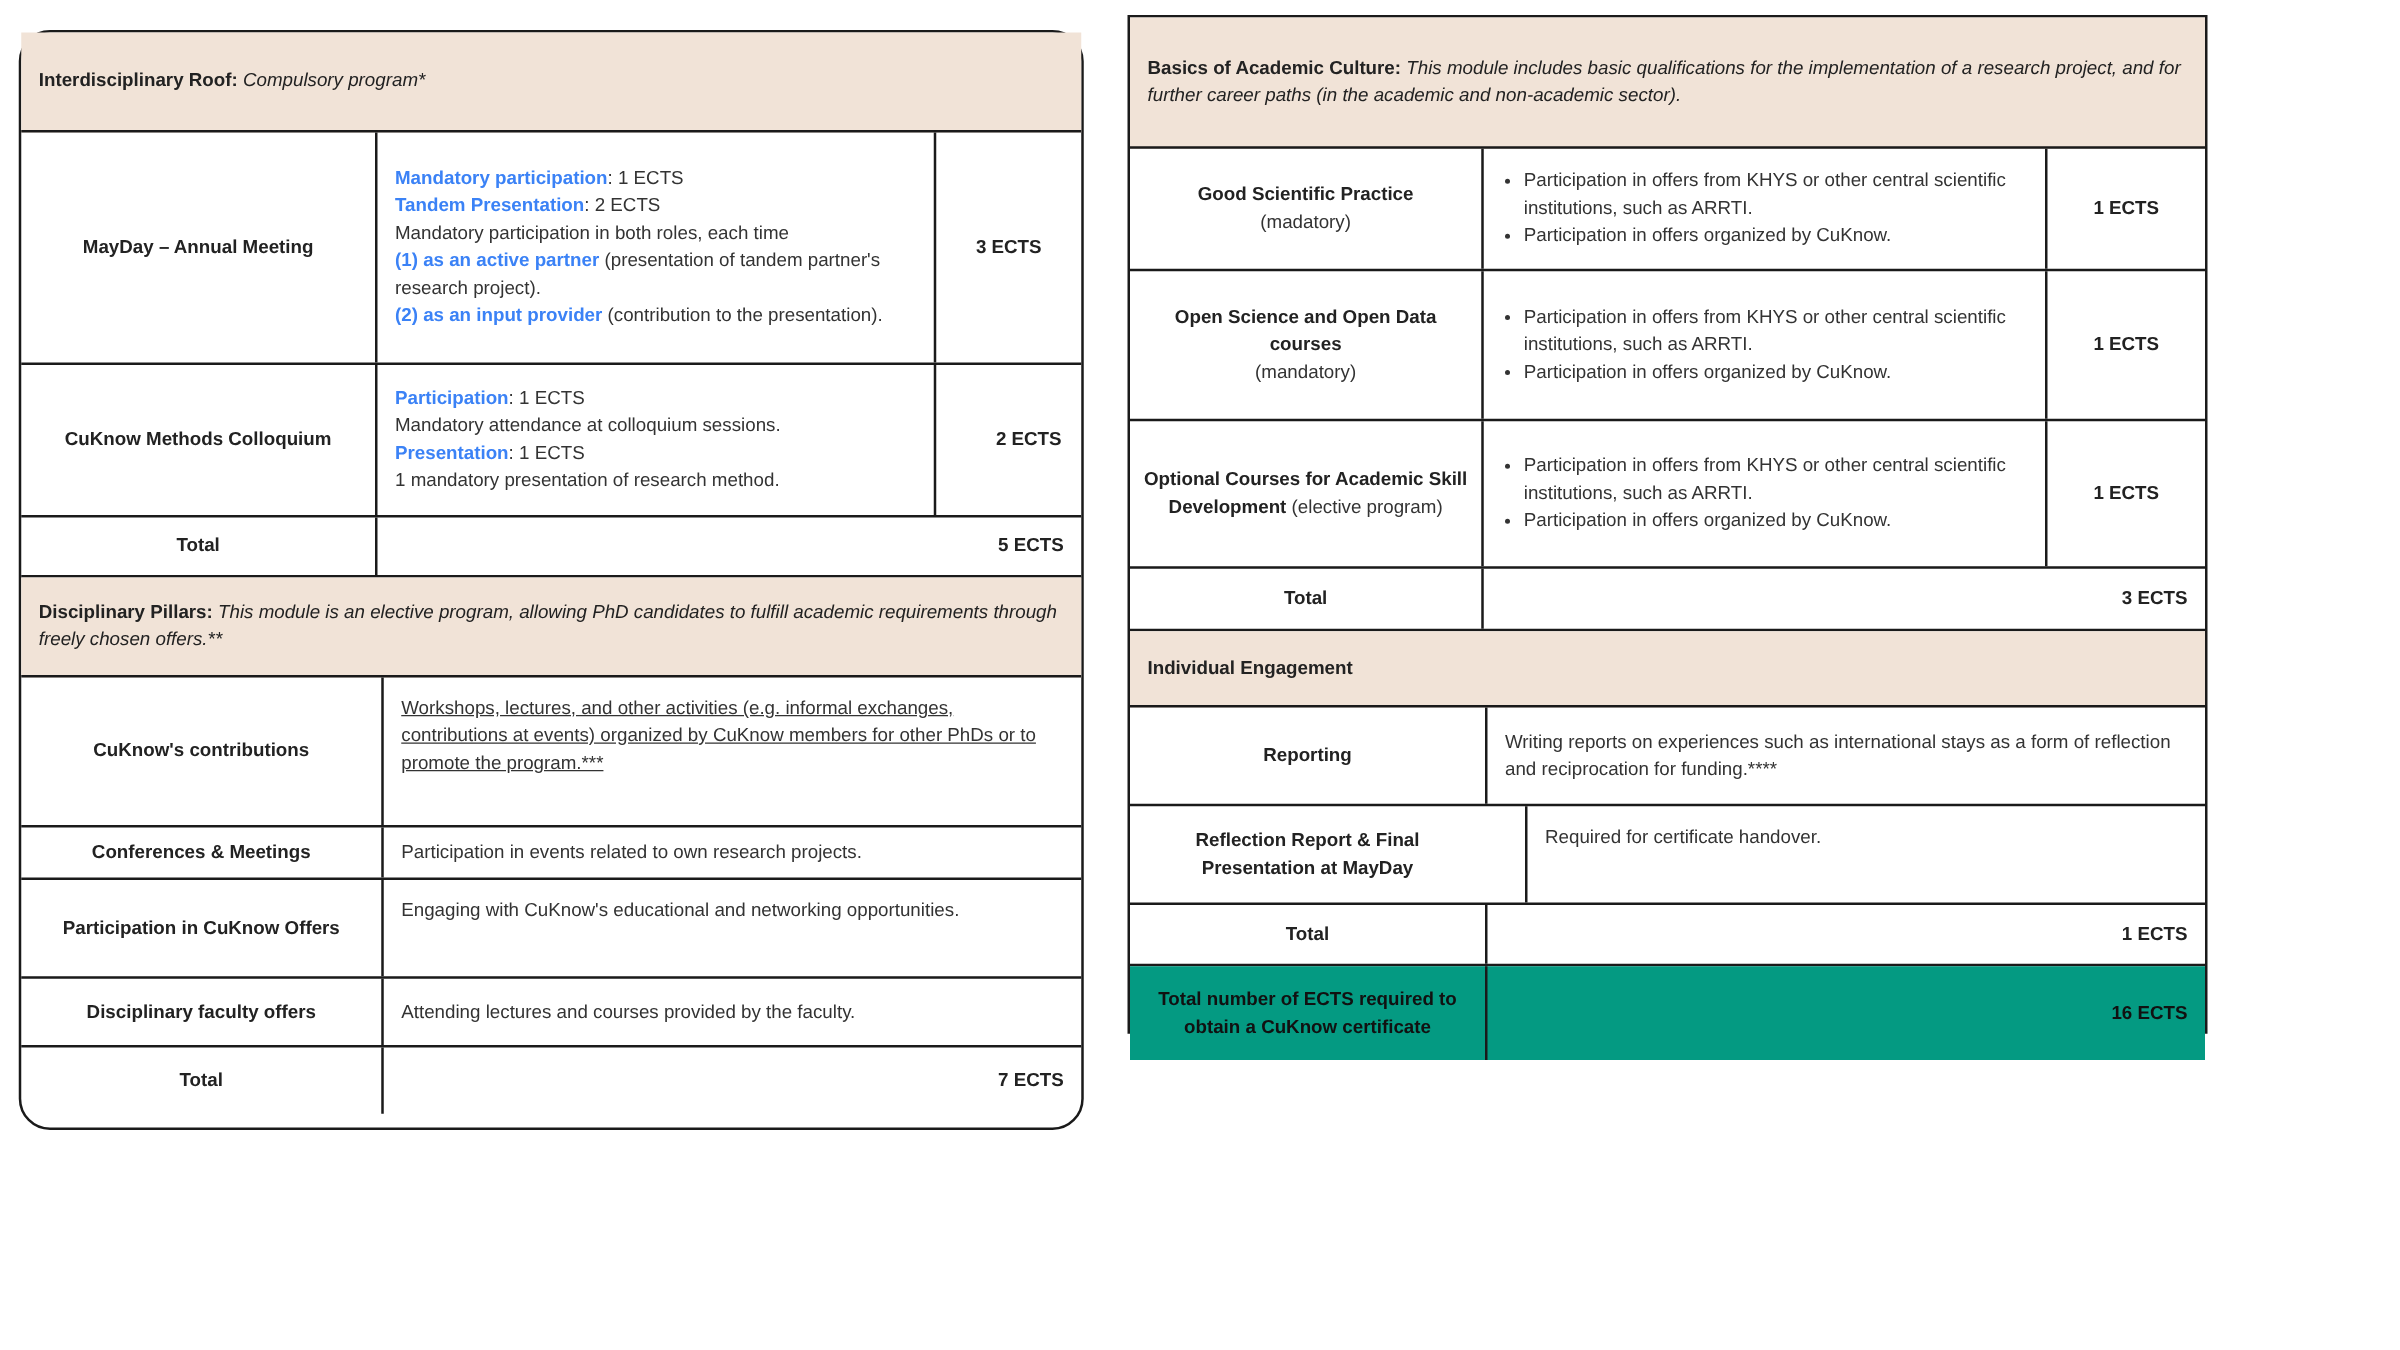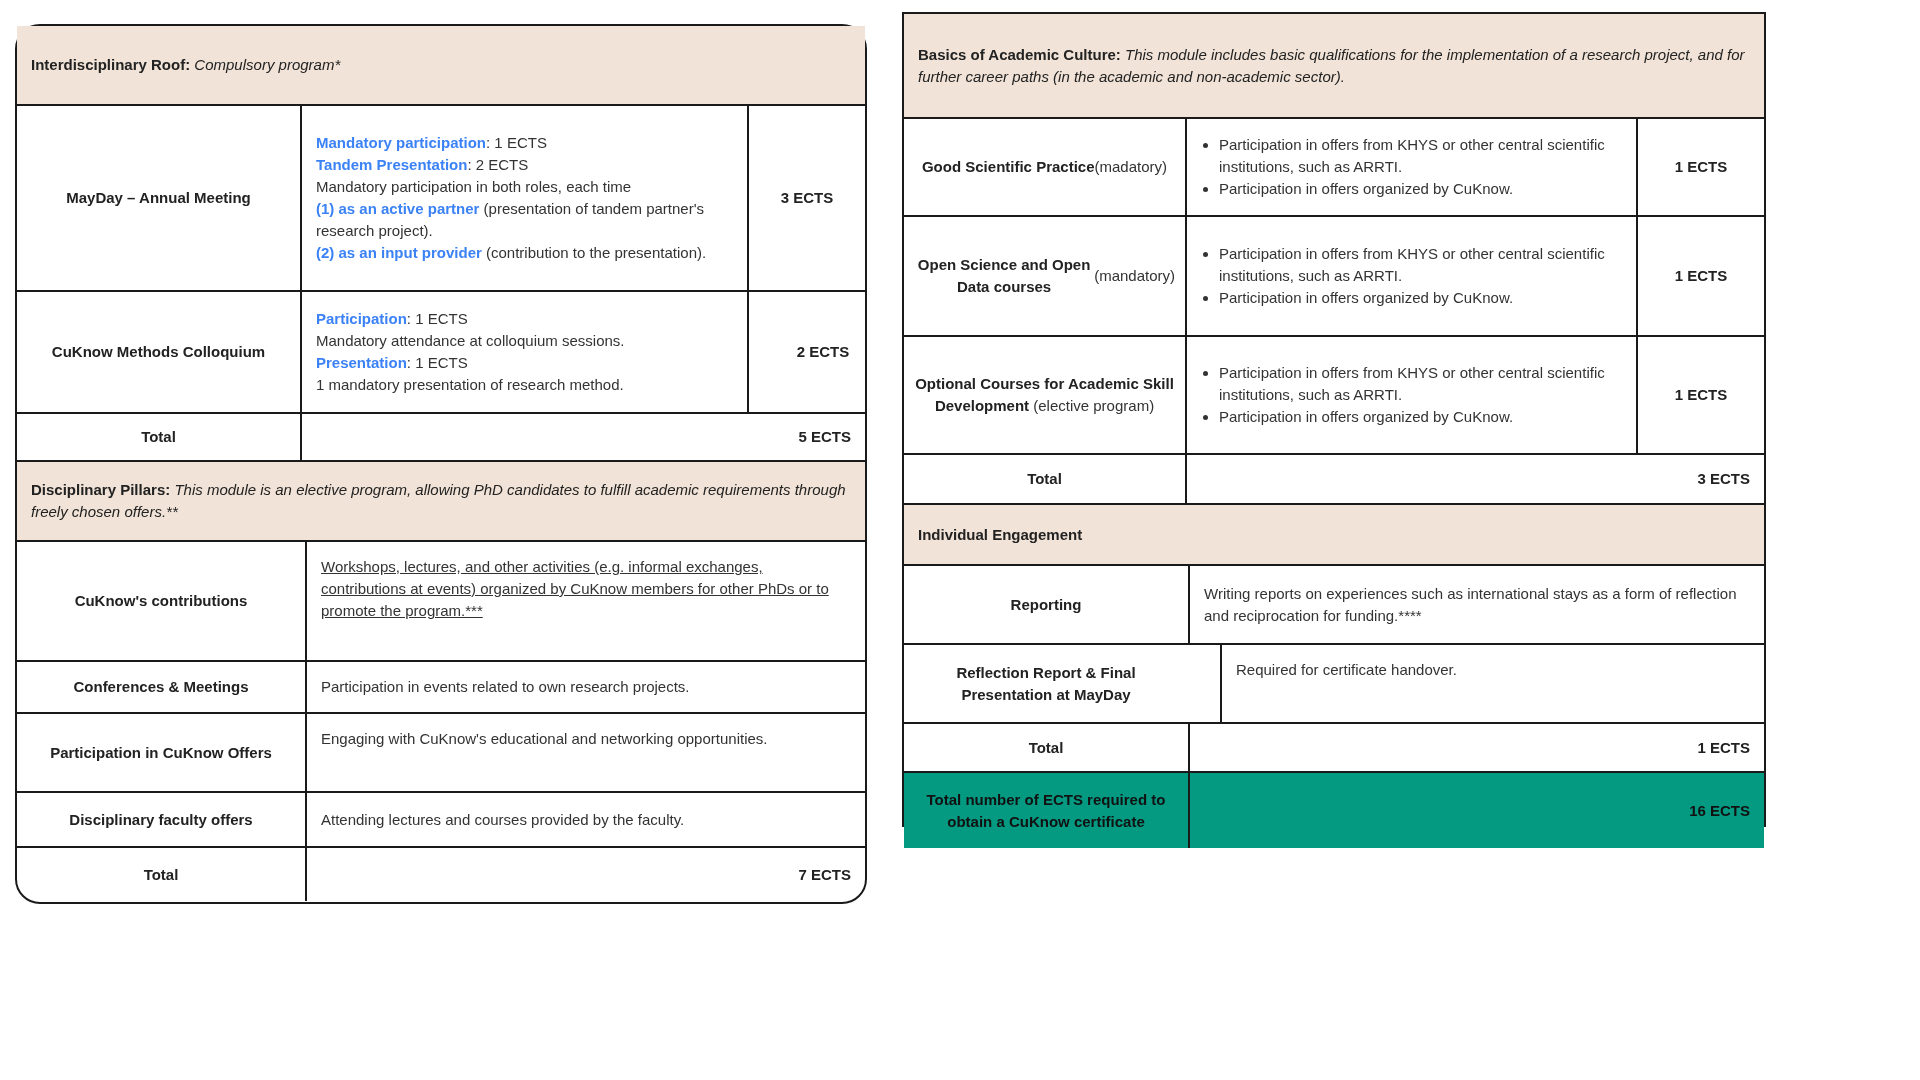--- a/index.html
+++ b/index.html
@@ -6,21 +6,21 @@
   body { width: 1920px; height: 1080px; position: relative; overflow: hidden;
          font-family: "Liberation Sans", sans-serif; color: #222; }
   .tbl { position: absolute; border: 2px solid #1a1a1a; box-sizing: border-box; }
   .row { display: flex; border-bottom: 2px solid #1a1a1a; box-sizing: border-box; }
   .row:last-child { border-bottom: none; justify-content: flex-end; }
   .cell { box-sizing: border-box; display: flex; align-items: center; font-size: 15px; line-height: 22px; }
   .cell + .cell { border-left: 2px solid #1a1a1a; }
   .head { background: #f1e3d7; padding: 0 14px; font-size: 15px; line-height: 22px; display: flex; align-items: center; box-sizing: border-box; border-bottom: 2px solid #1a1a1a; }
   .head b { font-weight: bold; }
   .head i { font-style: italic; }
-  .name { justify-content: center; text-align: center; font-weight: bold; padding: 0 10px; flex-direction: row; }
+  .name { justify-content: center; text-align: center; font-weight: bold; padding: 0 10px; flex-direction: column; }
   .name .sub { font-weight: normal; color: #333; }
   .desc { padding: 10px 14px; align-items: flex-start; flex-direction: column; justify-content: center; color: #333; }
   .desc.top { justify-content: flex-start; padding-top: 14px; }
   .desc b { color: #3b82f6; }
   .ects { justify-content: center; font-weight: bold; }
   .total-val { justify-content: flex-end; padding-right: 14px; font-weight: bold; }
   ul.bullets { margin: 0; padding-left: 18px; }
   ul.bullets li { margin: 0; }
   .teal { background: #049a82; }
   .teal .cell { color: #111; }
@@ -62,21 +62,21 @@
   </div>
 
   <div class="head" style="height:80px;">
     <span><b>Disciplinary Pillars:</b> <i>This module is an elective program, allowing PhD candidates to fulfill academic requirements through freely chosen offers.**</i></span>
   </div>
 
   <div class="row" style="height:120px;">
     <div class="cell name" style="width:288px;">CuKnow's contributions</div>
     <div class="cell desc top" style="flex:1;text-decoration:underline;">Workshops, lectures, and other activities (e.g. informal exchanges, contributions at events) organized by CuKnow members for other PhDs or to promote the program.***</div>
   </div>
-  <div class="row" style="height:52px;">
+  <div class="row" style="height:42px;">
     <div class="cell name" style="width:288px;">Conferences &amp; Meetings</div>
     <div class="cell desc" style="flex:1;">Participation in events related to own research projects.</div>
   </div>
   <div class="row" style="height:79px;">
     <div class="cell name" style="width:288px;">Participation in CuKnow Offers</div>
     <div class="cell desc top" style="flex:1;">Engaging with CuKnow's educational and networking opportunities.</div>
   </div>
   <div class="row" style="height:55px;">
     <div class="cell name" style="width:288px;">Disciplinary faculty offers</div>
     <div class="cell desc" style="flex:1;">Attending lectures and courses provided by the faculty.</div>

